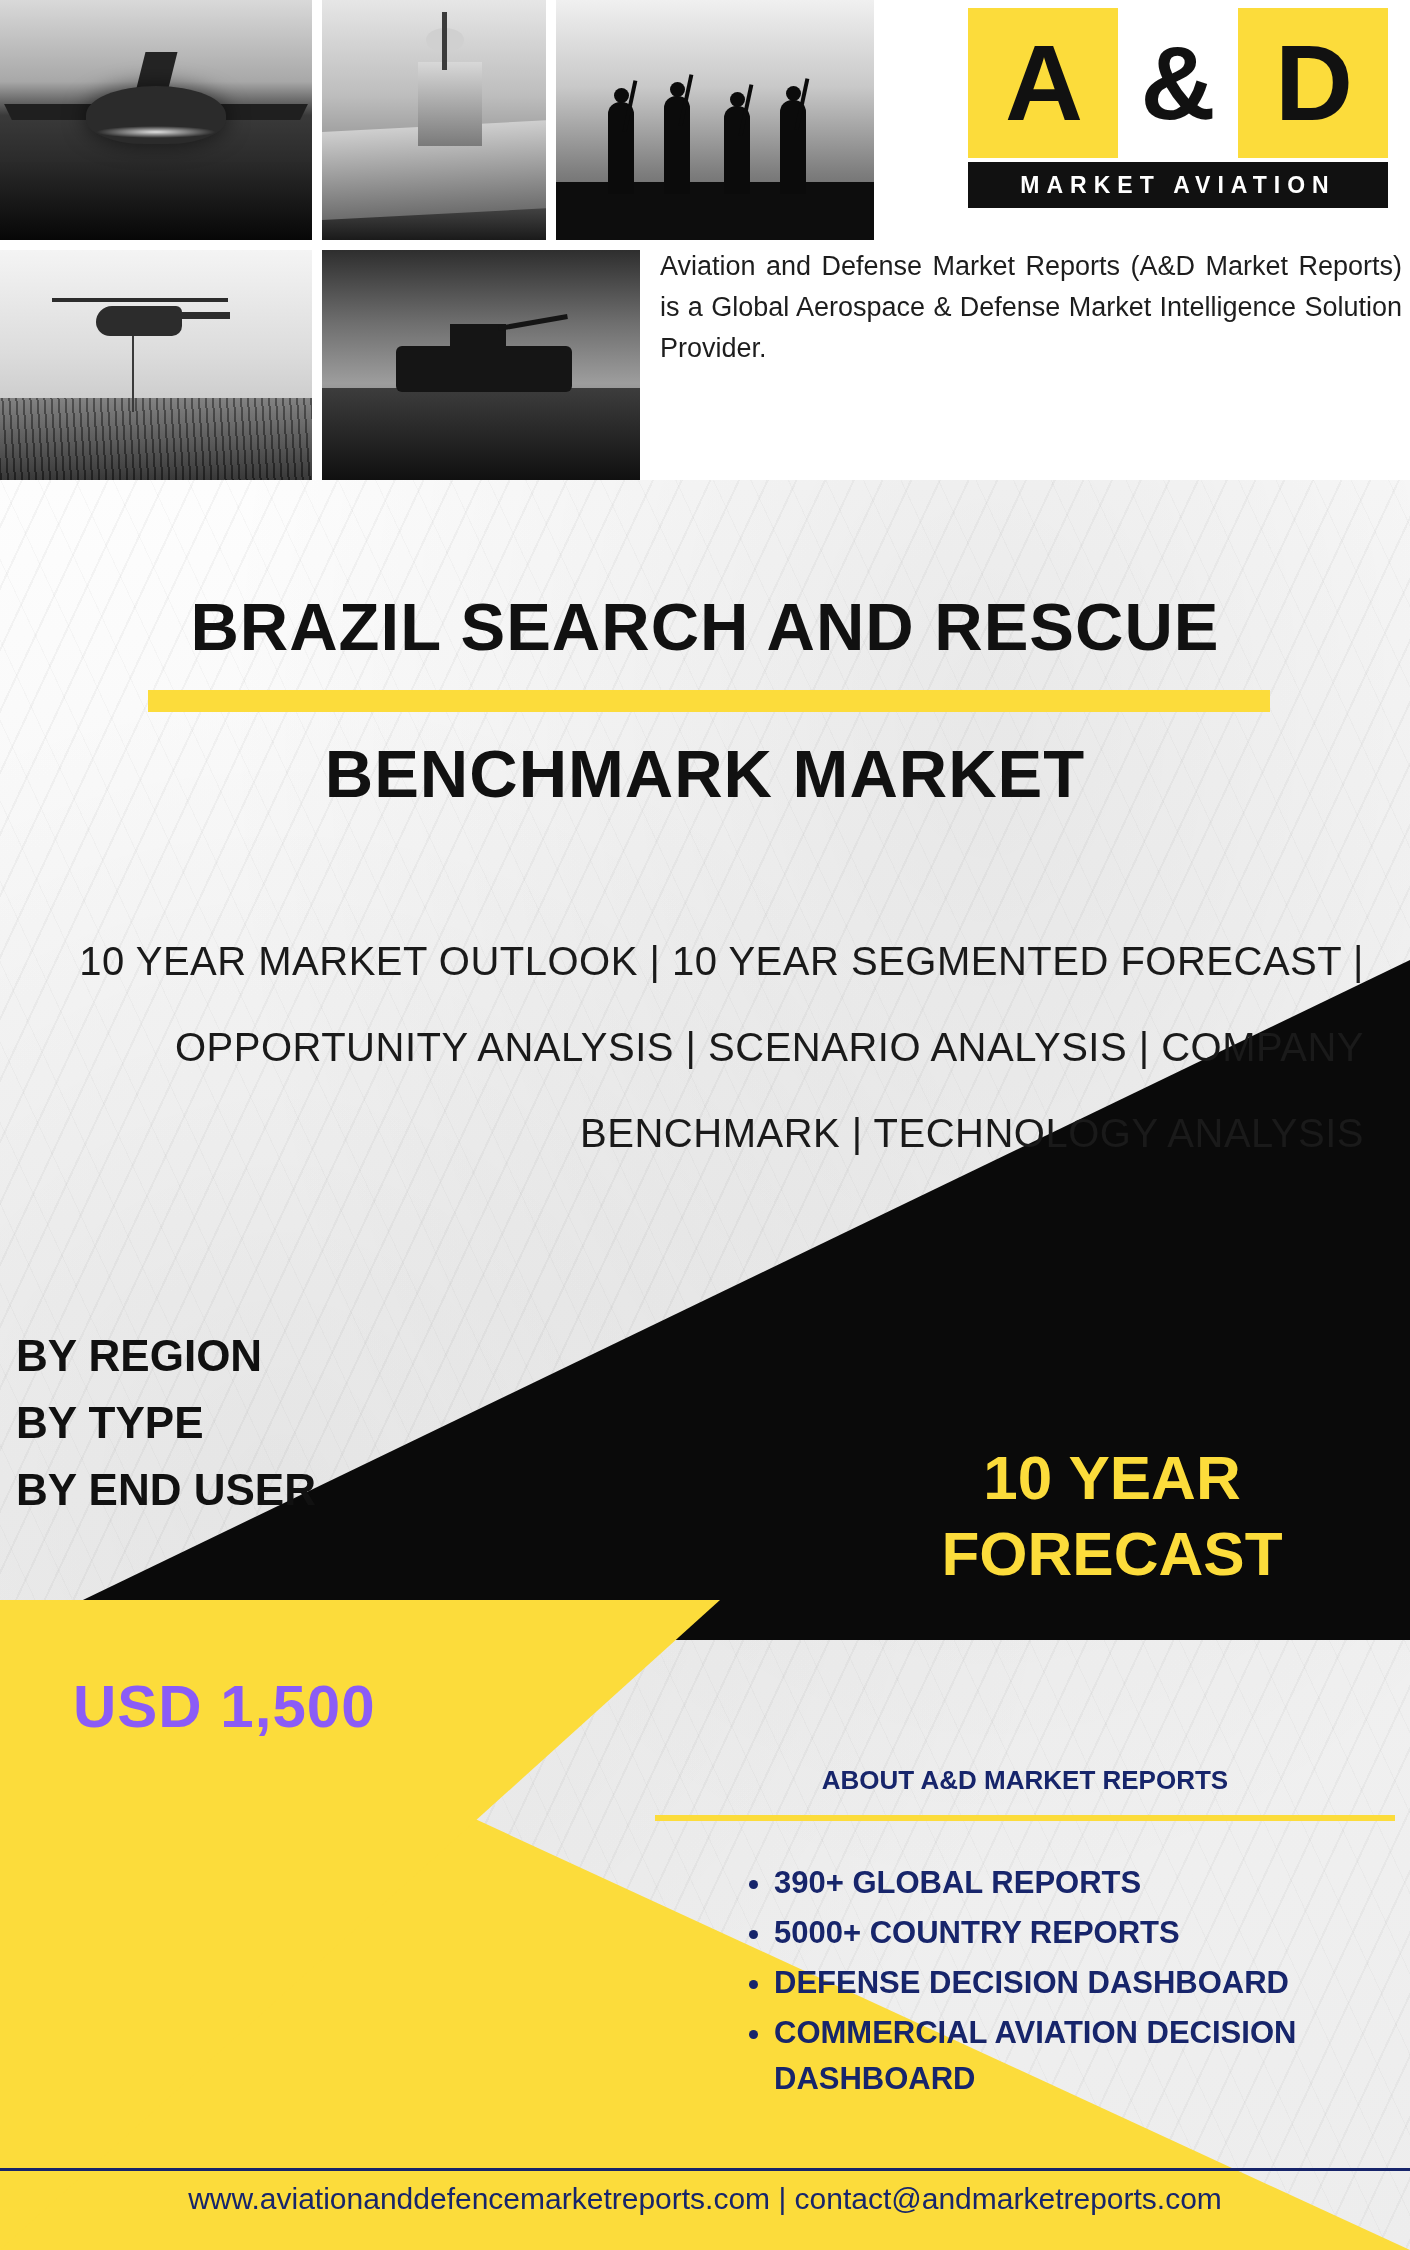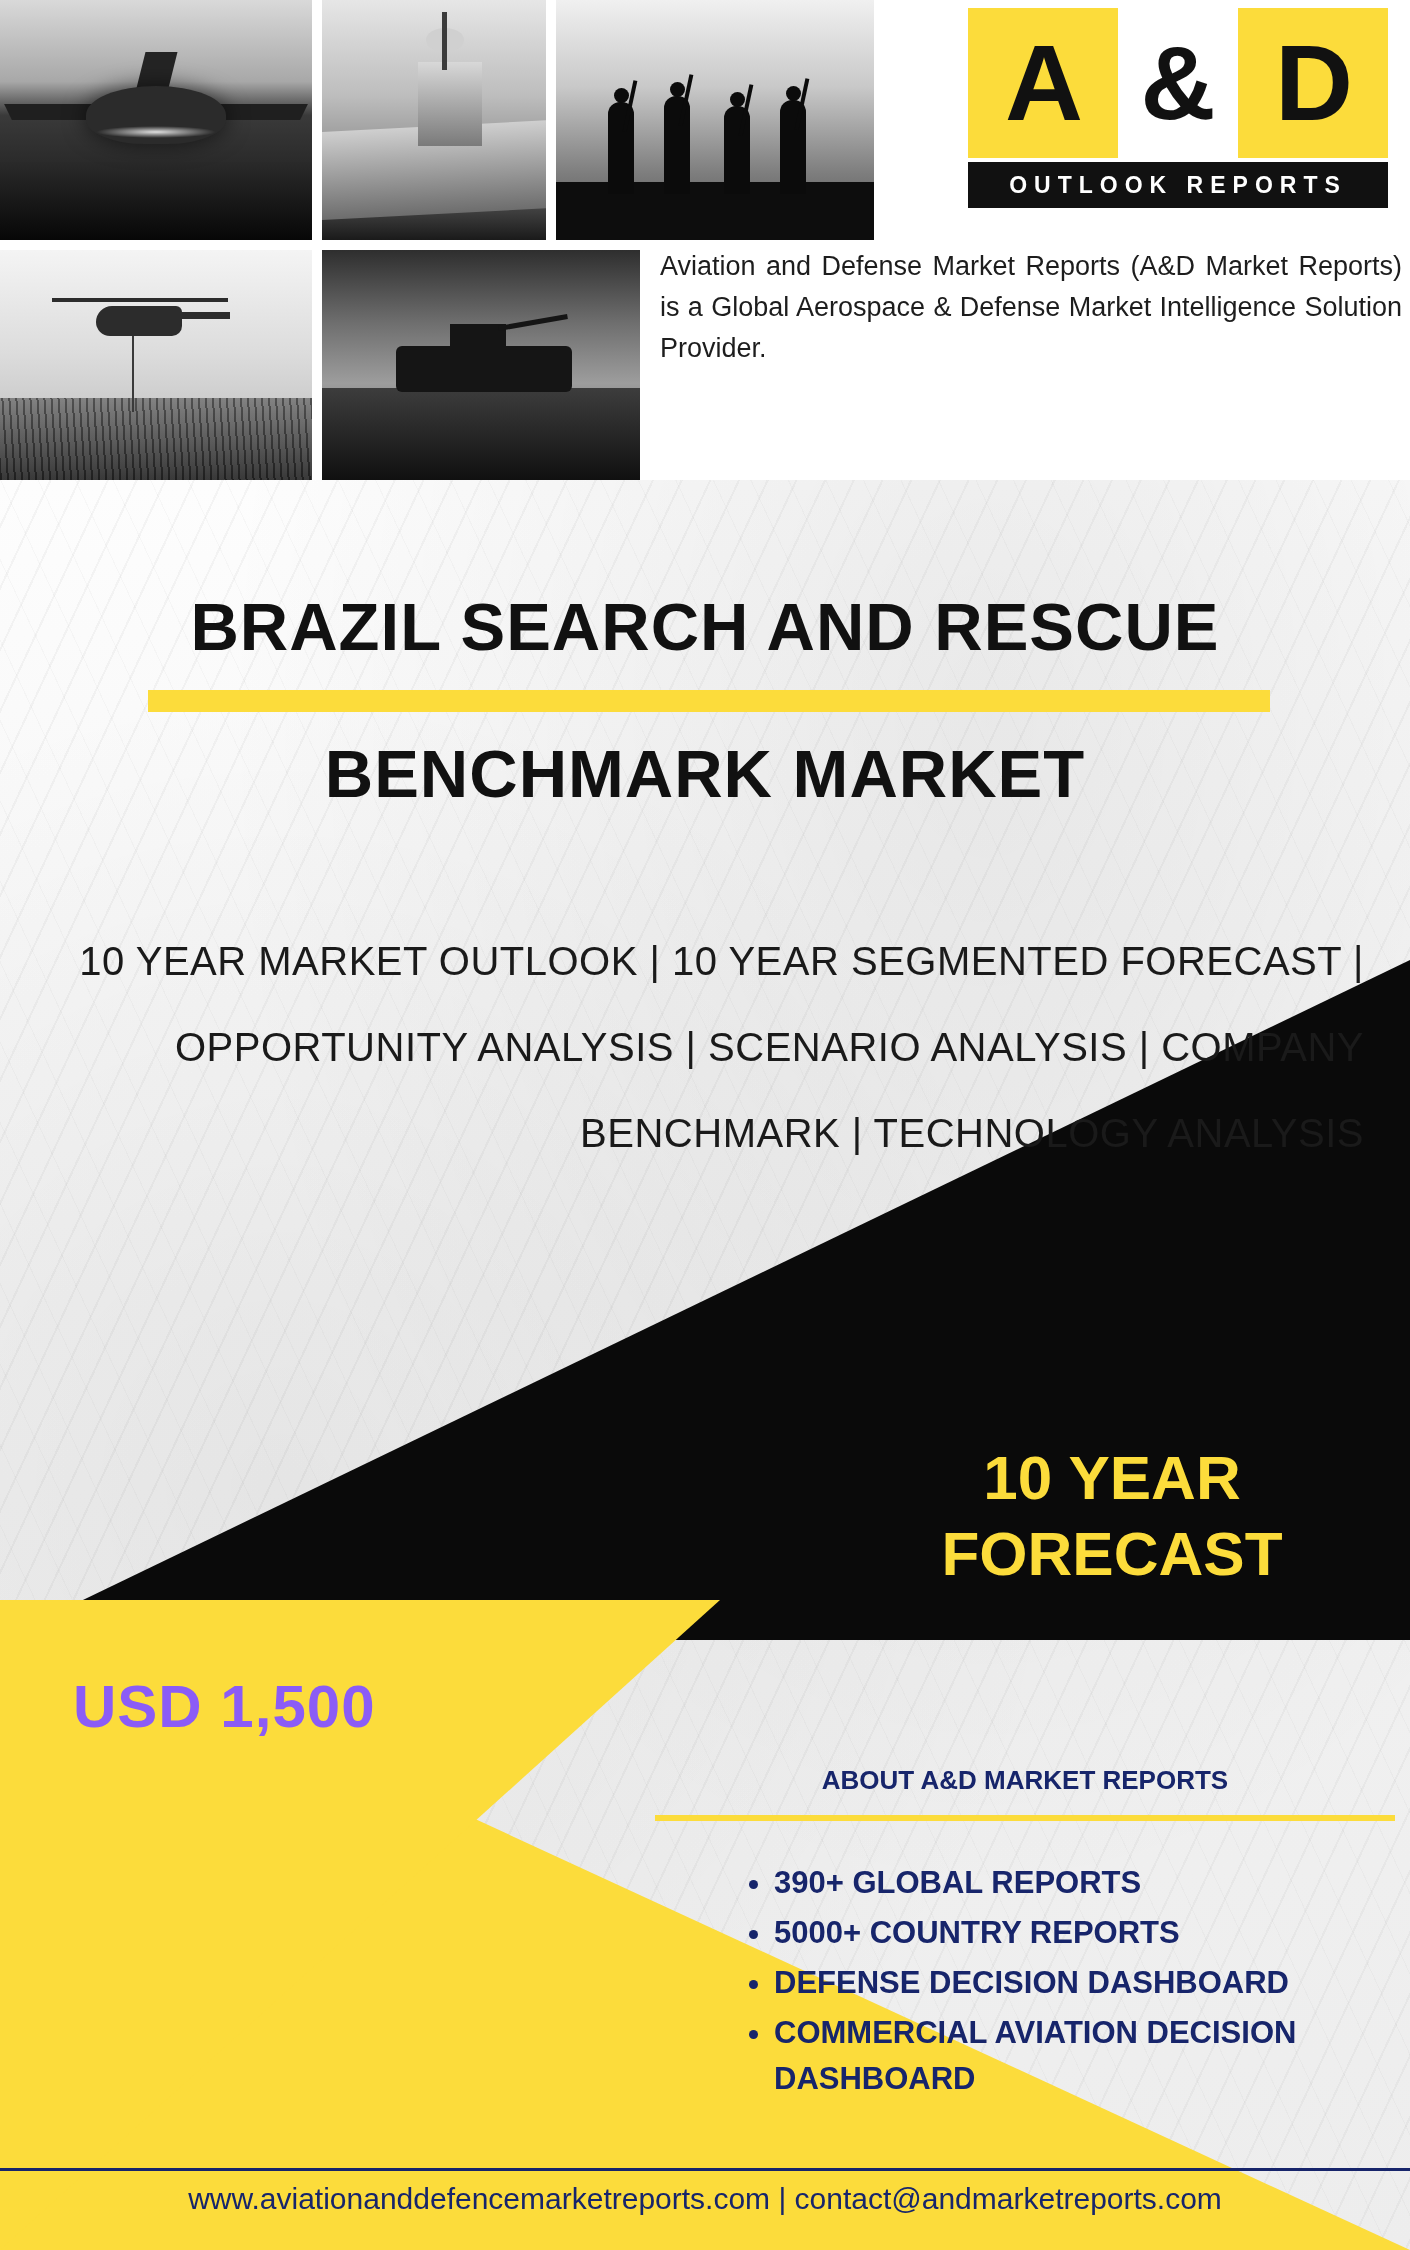--- a/index.html
+++ b/index.html
@@ -336,36 +336,41 @@
       <div class="turret"></div>
       <div class="gun"></div>
     </div>
 
     <div class="logo">
       <div class="logo-row">
         <div class="logo-a">A</div>
         <div class="logo-amp">&amp;</div>
         <div class="logo-d">D</div>
       </div>
-      <div class="logo-bar">OUTLOOK REPORTS</div>
+      <div class="logo-bar">MARKET AVIATION</div>
     </div>
 
     <p class="intro">Aviation and Defense Market Reports (A&amp;D Market Reports) is a Global Aerospace &amp; Defense Market Intelligence Solution Provider.</p>
   </div>
 
   <div class="wedge-black"></div>
   <div class="wedge-yellow"></div>
   <div class="wedge-yellow-2"></div>
 
   <div class="title-rule"></div>
   <h1 class="title" id="title-line1">BRAZIL SEARCH AND RESCUE</h1>
   <h1 class="title" id="title-line2">BENCHMARK MARKET</h1>
 
   <div class="subtitle">10 YEAR MARKET OUTLOOK | 10 YEAR SEGMENTED FORECAST | OPPORTUNITY ANALYSIS | SCENARIO ANALYSIS | COMPANY BENCHMARK | TECHNOLOGY ANALYSIS</div>
 
+  <div class="bylist">
+    <div>BY REGION</div>
+    <div>BY TYPE</div>
+    <div>BY END USER</div>
+  </div>
 
   <div class="forecast">
     <div>10 YEAR</div>
     <div>FORECAST</div>
   </div>
 
   <div class="price">USD 1,500</div>
 
   <div class="about-title">ABOUT A&amp;D MARKET REPORTS</div>
   <div class="about-underline"></div>

